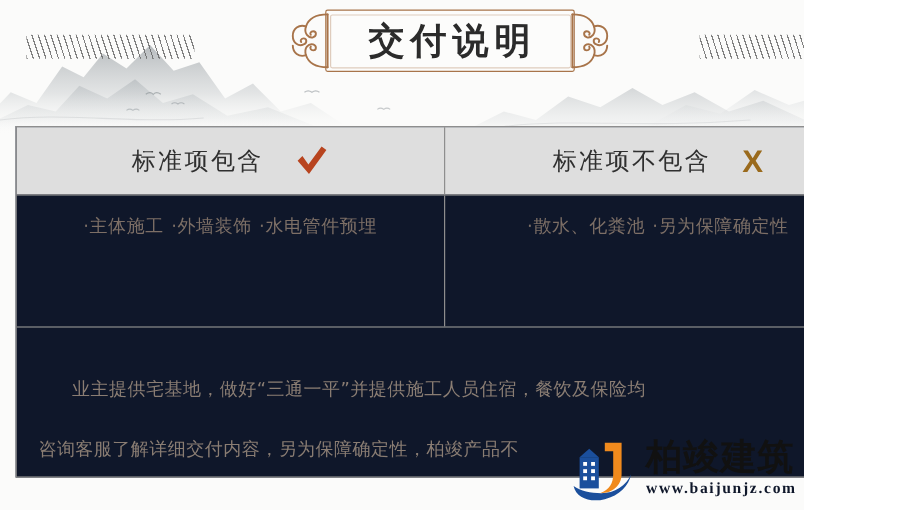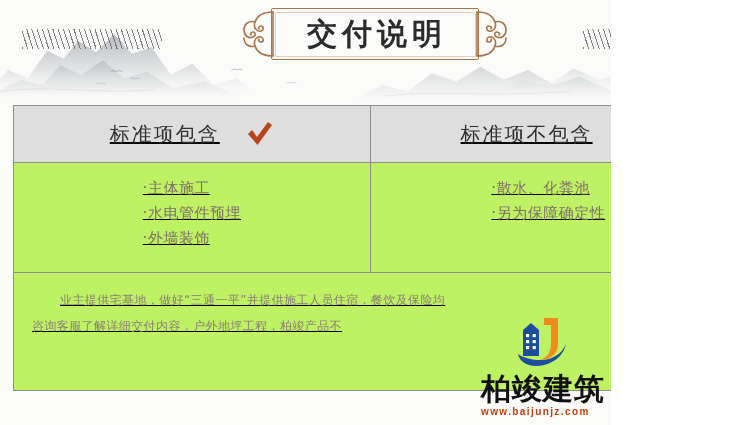--- a/index.html
+++ b/index.html
@@ -6,21 +6,21 @@
 
   html, body {
     width: 750px;
     height: 425px;
     overflow: hidden;
     font-family: "Liberation Sans", "DejaVu Sans", sans-serif;
   }
 
   #page {
     position: relative;
-    width: 611px;
+    width: 670px;
     height: 425px;
     background: #fbfbfa;
     overflow: hidden;
   }
 
   
   .bg-wash { position: absolute; inset: 0; pointer-events: none; }
 
   
   .header-band {
@@ -86,22 +86,21 @@
     white-space: nowrap;
     padding-left: 4px;
   }
 
   
   .panel {
     position: absolute;
     left: 13px; top: 105px;
     width: 714px;
     border: 1px solid #8e8e8e;
-    background: #bef264;
-    text-decoration: underline;
+    background: #0f172a;
   }
 
   .row-head { display: flex; height: 56px; background: #dedede; }
   .row-body { display: flex; min-height: 110px; border-top: 1px solid #8e8e8e; }
 
   .cell-l { width: 357px; border-right: 1px solid #8e8e8e; }
   .cell-r { width: 356px; border-radius: 12px; }
 
   .head-cell {
     display: flex;
@@ -124,72 +123,72 @@
     line-height: 1;
     font-family: "Liberation Sans", sans-serif;
   }
 
   .items {
     display: flex;
     padding: 16px 0 14px 0;
     justify-content: center;
   }
   .items.left { padding-left: 0; }
-  .item-col { display: flex; flex-direction: column; gap: 6px; }
+  .item-col { display: flex; gap: 6px; }
   .item-col + .item-col { margin-left: 48px; }
   .item {
     font-size: 15px;
     color: #7d6f66;
     letter-spacing: .5px;
     white-space: nowrap;
     font-family: "DejaVu Sans", "Liberation Sans", sans-serif;
   }
 
   
   .row-note {
     border-top: 1px solid #8e8e8e;
     padding: 14px 18px 10px 18px;
     min-height: 118px;
   }
   .note-line {
-    font-size: 12px;
+    font-size: 15px;
     line-height: 26px;
     color: #8a7d73;
     letter-spacing: .4px;
     font-family: "DejaVu Sans", "Liberation Sans", sans-serif;
+    margin-top: 24px;
   }
   .note-line.indent { text-indent: 28px; }
 
   
   .logo {
     position: absolute;
     right: 6px; bottom: 6px;
     display: flex;
     align-items: center;
     gap: 6px;
     z-index: 6;
-    flex-direction: column;
   }
   .logo-mark { width: 58px; height: 54px; display: block; }
   .logo-txt { display: flex; flex-direction: column; }
   .logo-name {
     font-size: 30px;
     font-weight: 700;
     letter-spacing: 1px;
     color: #111;
     line-height: 1;
     font-family: "DejaVu Sans", "Liberation Sans", sans-serif;
   }
   .logo-url {
-    font-size: 10px;
+    font-size: 13px;
     font-weight: 700;
     letter-spacing: 1.4px;
-    color: #c2410c;
+    color: #0f172a;
     line-height: 1.5;
-    font-family: Liberation Sans, sans-serif;
+    font-family: Liberation Serif, serif;
   }
 </style>
 </head>
 <body>
 
 <div id="page">
 
   <svg class="bg-wash" viewBox="0 0 750 425" preserveAspectRatio="none">
     <defs>
       <linearGradient id="mg" x1="0" y1="0" x2="0" y2="1">
@@ -281,39 +280,39 @@
         <span class="mark-x">X</span>
       </div>
     </div>
 
     <div class="row-body">
 
       <div class="cell-l">
         <div class="items left">
           <div class="item-col">
             <div class="item">·主体施工</div>
+            <div class="item">·外墙装饰</div>
             <div class="item">·水电管件预埋</div>
-            <div class="item">·外墙装饰</div>
           </div>
         </div>
       </div>
 
       <div class="cell-r">
         <div class="items">
           <div class="item-col">
             <div class="item">·散水、化粪池</div>
             <div class="item">·另为保障确定性</div>
           </div>
         </div>
       </div>
     </div>
 
     <div class="row-note">
       <div class="note-line indent">业主提供宅基地，做好“三通一平”并提供施工人员住宿，餐饮及保险均</div>
-      <div class="note-line">咨询客服了解详细交付内容，户外地坪工程，柏竣产品不</div>
+      <div class="note-line">咨询客服了解详细交付内容，另为保障确定性，柏竣产品不</div>
     </div>
   </div>
 
   <div class="logo">
     <svg class="logo-mark" viewBox="0 0 58 54">
       <path d="M4,40 C6,50 18,54 30,51 C42,48 50,40 52,30
                C48,40 38,46 27,46 C18,46 10,44 4,40 Z" fill="#1b4f9c"></path>
       <path d="M30,4 L44,4 L44,30 C44,40 36,46 26,46 C34,43 37,38 37,30 L37,11 L30,11 Z" fill="#f08a1d"></path>
       <rect x="9" y="16" width="16" height="26" fill="#1b4f9c"></rect>
       <g fill="#ffffff">

